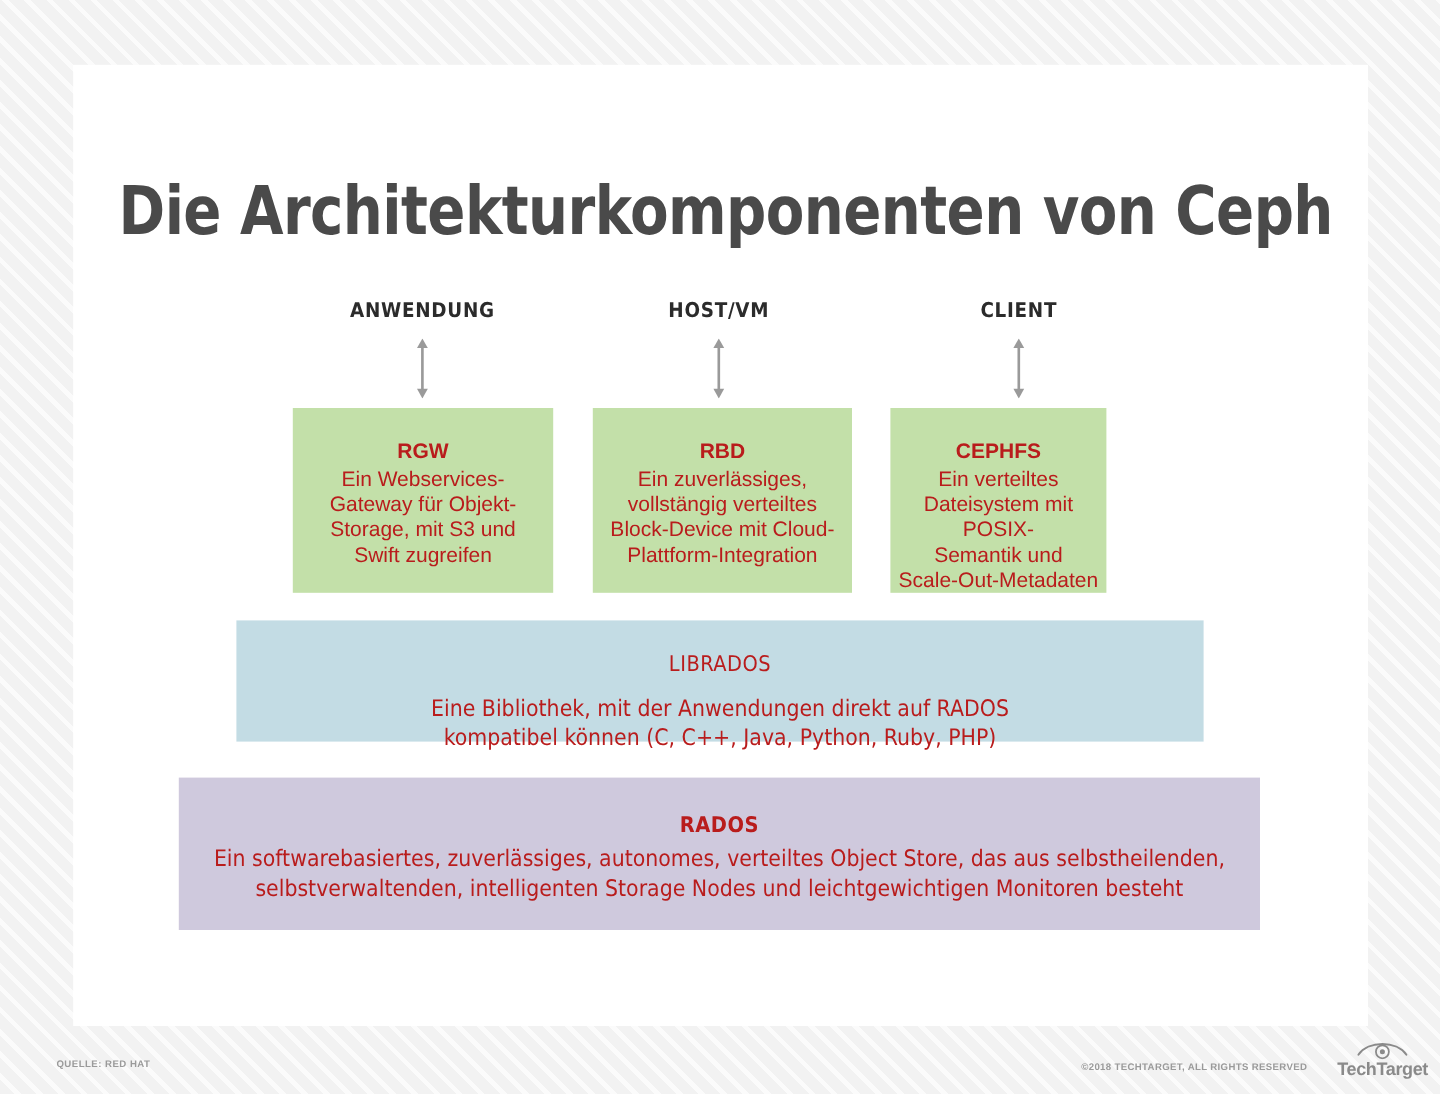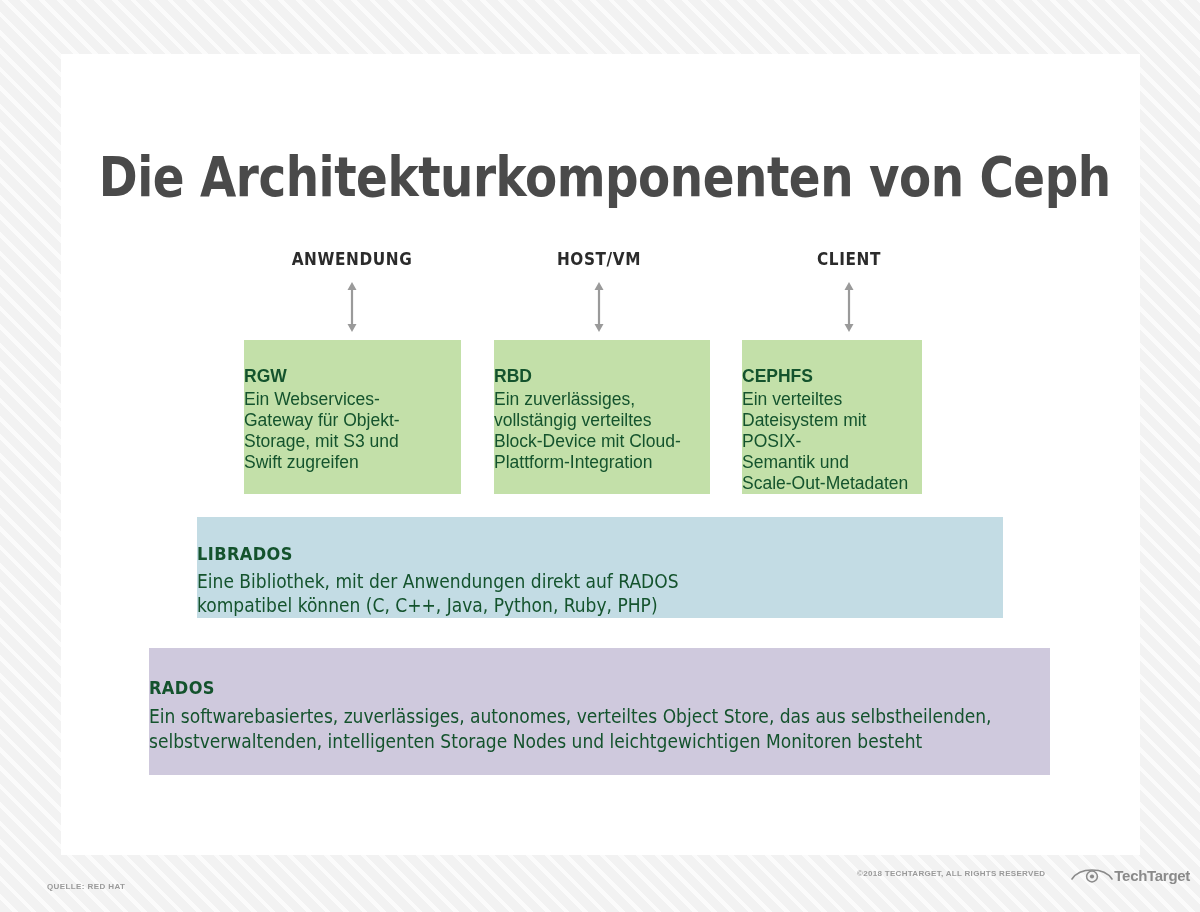--- a/index.html
+++ b/index.html
@@ -87,22 +87,22 @@
     transform: translateX(-50%);
   }
   .arrow.c0 { left: 291px; }
   .arrow.c1 { left: 538px; }
   .arrow.c2 { left: 788px; }
 
   
   .box {
     position: absolute;
     box-sizing: border-box;
-    text-align: left;
-    color: #14532d;
+    text-align: center;
+    color: #b91c1c;
   }
 
   .green-box {
     top: 286px;
     height: 154px;
     background: #c3e0a9;
     padding-top: 26px;
     font-family: "Liberation Sans", sans-serif;
     font-size: 17.5px;
     line-height: 21px;
@@ -125,24 +125,24 @@
     top: 463px;
     width: 806px;
     height: 101px;
     background: #c3dce4;
     padding-top: 25px;
     font-family: "Liberation Sans Narrow", "DejaVu Sans Condensed", "Liberation Sans", sans-serif;
     font-size: 19px;
     line-height: 24px;
   }
   .blue-box .b-title {
-    font-weight: bold;
+    font-weight: normal;
     font-size: 18px;
     letter-spacing: 0.4px;
-    margin-bottom: 3px;
+    margin-bottom: 13px;
   }
   .blue-box .b-desc { white-space: pre-line; }
 
   .purple-box {
     left: 88px;
     top: 594px;
     width: 901px;
     height: 127px;
     background: #cfc9dd;
     padding-top: 27px;
@@ -182,21 +182,21 @@
     font-family: "Liberation Sans", sans-serif;
     font-size: 8px;
     font-weight: bold;
     letter-spacing: 0.3px;
     color: #9a9a9a;
     white-space: nowrap;
     padding-bottom: 5px;
   }
   .tt-logo {
     display: flex;
-    flex-direction: row;
+    flex-direction: column;
     align-items: center;
   }
   .tt-word {
     font-family: "Liberation Sans", sans-serif;
     font-size: 15px;
     font-weight: bold;
     color: #8a8a8a;
     letter-spacing: -0.3px;
     line-height: 15px;
     margin-top: 1px;

